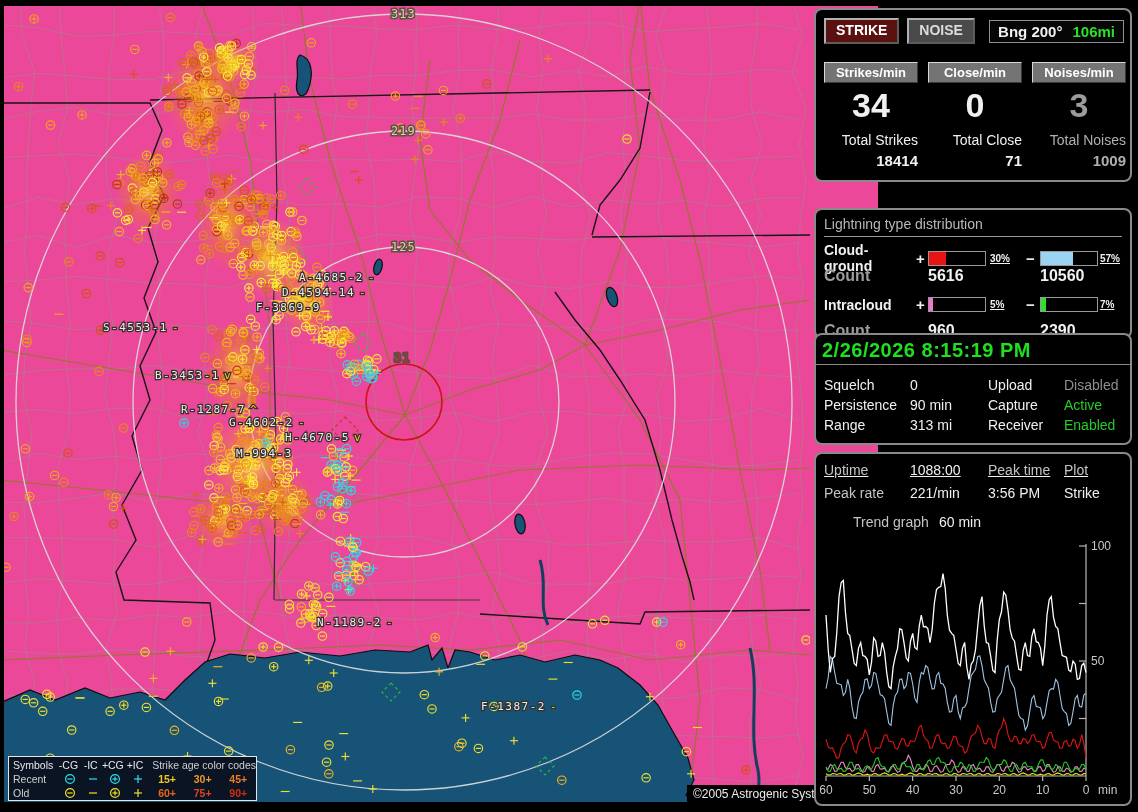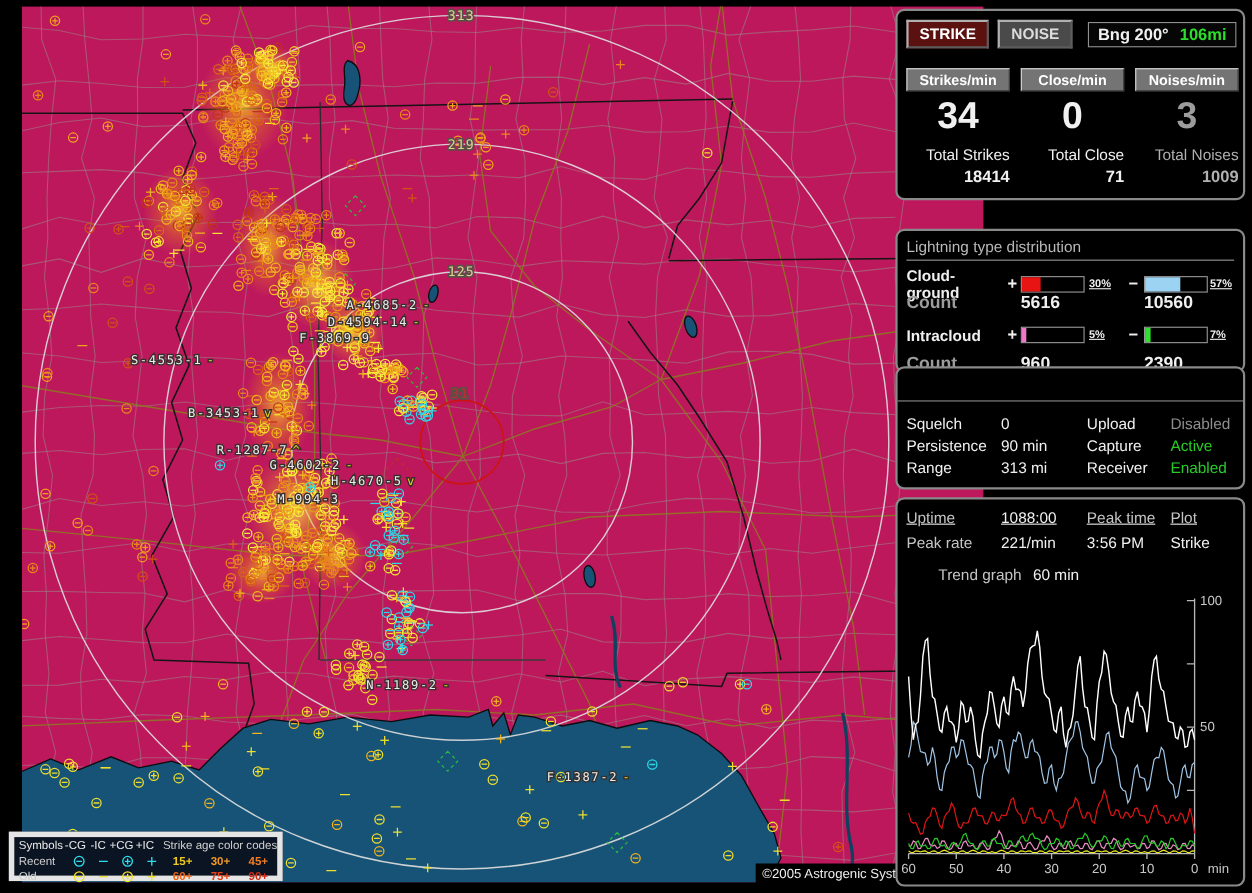--- a/index.html
+++ b/index.html
@@ -1,23 +1,23 @@
 <!DOCTYPE html>
 <html><head>
 <meta charset="utf-8">
 <style>
   html,body{margin:0;padding:0;background:#000;}
   .screen{position:relative;width:1138px;height:812px;background:#000;overflow:hidden;
           font-family:"Liberation Sans",sans-serif;}
   
-  #map{position:absolute;left:20px;top:6px;width:874px;height:796px;background:#be185d;}
+  #map{position:absolute;left:4px;top:6px;width:874px;height:796px;background:#ec4899;}
   #mapsvg{display:block;width:806px;height:796px;}
   
   .legend{position:absolute;left:8px;top:756px;width:249px;height:45px;background:#0b1422;
-          border:5px solid #e5e5e5;color:#e6e6e6;font-size:10.5px;padding:1px 0 0 4px;box-sizing:border-box;}
+          border:1px solid #e5e5e5;color:#e6e6e6;font-size:10.5px;padding:1px 0 0 4px;box-sizing:border-box;}
   .lg-row{display:flex;align-items:center;height:14px;white-space:nowrap;}
   .lg-c1{width:46px;color:#e8e8e8;}
   .lg-row.r2 .lg-c1,.lg-row.r3 .lg-c1{color:#cfcfcf;}
   .lg-sym{width:23px;text-align:center;color:#e8e8e8;}
   .lg-glyph{width:23px;display:flex;justify-content:center;align-items:center;}
   .lg-agehead{margin-left:6px;color:#cfcfcf;}
   .lg-age{width:36px;text-align:center;font-weight:bold;}
   
   .copyright{position:absolute;left:687px;top:785px;background:#000;color:#ededed;
              font-size:12px;padding:2px 6px;}
@@ -4422,20 +4422,21 @@
       <span class="pct">7%</span>
     </div>
     <div class="cntrow" style="top:112px;">
       <span class="cl">Count</span>
       <span>960</span>
       <span>2390</span>
     </div>
   </div>
 
   <div class="pbox" id="box3">
+    <div class="datetext">2/26/2026 8:15:19 PM</div>
     <div class="dateline"></div>
     <div class="grid4" style="top:42px;">
       <span class="lab">Squelch</span>
       <span class="val">0</span>
       <span class="lab">Upload</span>
       <span class="val status-v2 dim">Disabled</span>
     </div>
     <div class="grid4" style="top:62px;">
       <span class="lab">Persistence</span>
       <span class="val">90 min</span>

